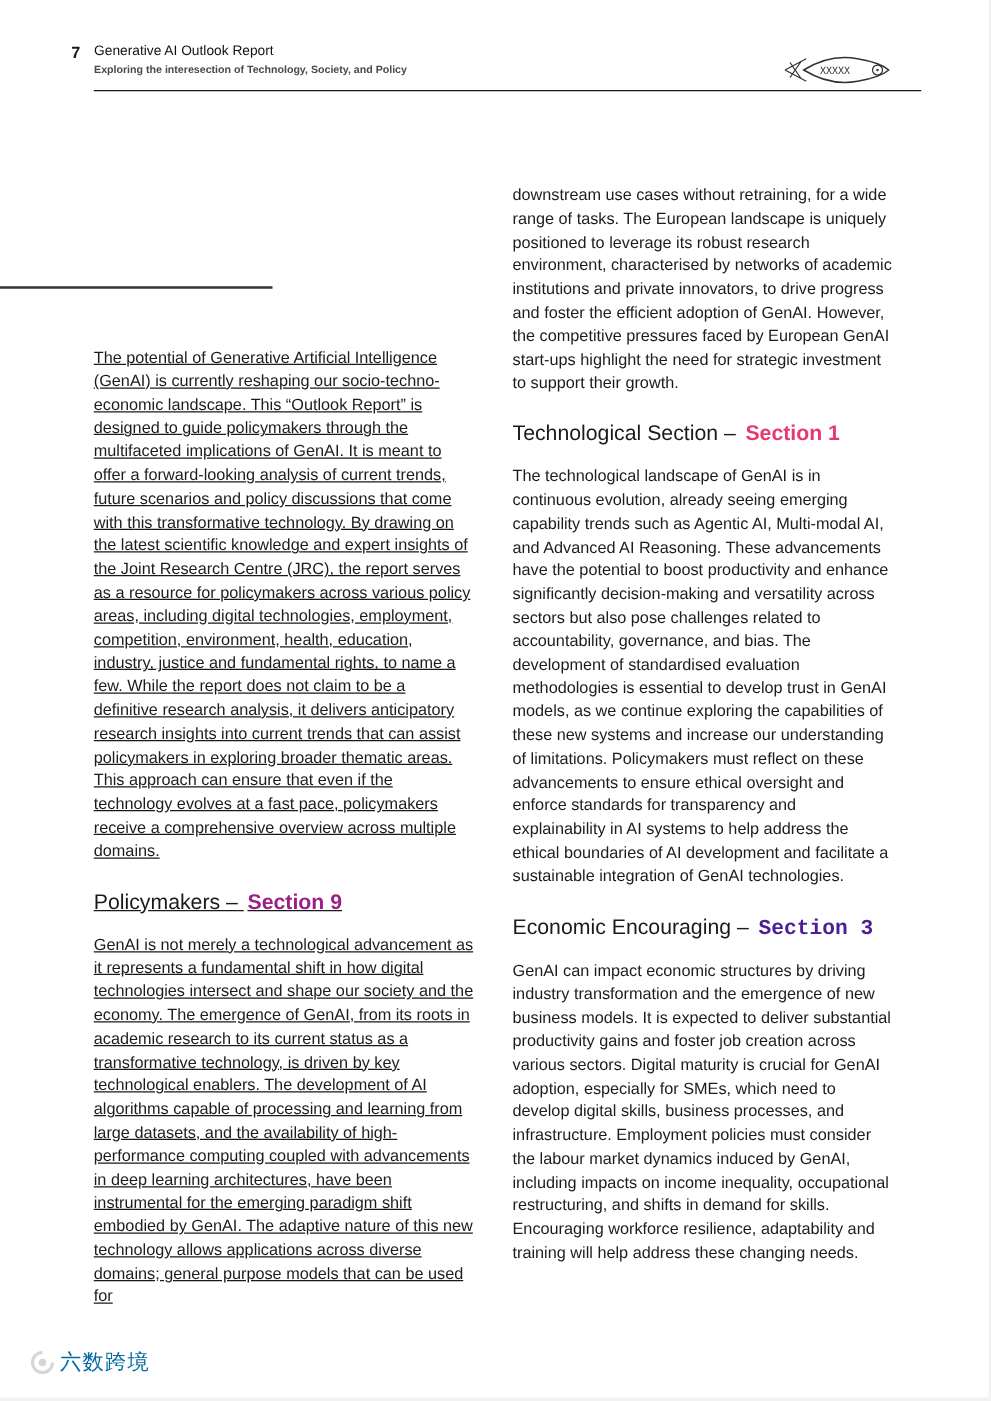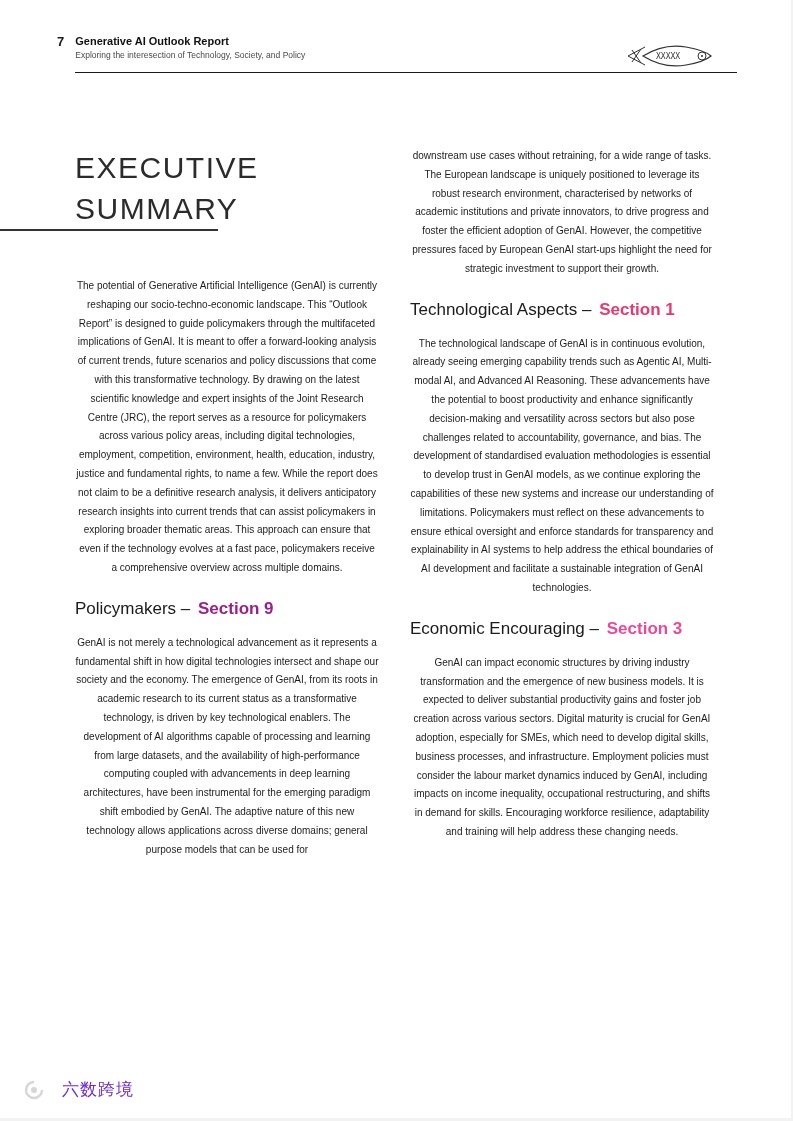--- a/index.html
+++ b/index.html
@@ -11,60 +11,59 @@
     width: 793px;
     height: 1121px;
     background: #ffffff;
     overflow: hidden;
     box-shadow: inset -2px -3px 0 rgba(0,0,0,0.05);
   }
 
   
   .header { position: absolute; top: 35px; left: 57px; display: flex; align-items: flex-start; }
   .page-num { font-size: 13px; font-weight: bold; margin-right: 11px; line-height: 14px; }
-  .header-title { font-size: 11px; font-weight: bold; line-height: 13px; color: #111; }
-  .header-subtitle { font-size: 8.5px; color: #4a4a4a; margin-top: 2px; }
+  .header-title { font-size: 11px; font-weight: normal; line-height: 13px; color: #111; }
+  .header-subtitle { font-size: 8.5px; color: #4a4a4a; margin-top: 2px; font-weight: bold; }
   .header-rule { position: absolute; top: 72px; left: 75px; width: 662px; height: 1px; background: #1a1a1a; }
   .logo-wrap { position: absolute; top: 40px; left: 626px; width: 88px; height: 32px; }
 
   
   .doc-title {
     position: absolute; top: 147px; left: 75px;
     font-size: 30px; font-weight: 500; letter-spacing: 1.5px;
     line-height: 41px; color: #2b2b2b;
   }
   .title-rule { position: absolute; top: 229px; left: 0; width: 218px; height: 2px; background: #333333; }
 
   
   .col { position: absolute; width: 304px; }
-  .col-left  { left: 75px;  top: 277px; }
+  .col-left  { left: 75px;  top: 277px; text-decoration: underline; }
   .col-right { left: 410px; top: 147px; }
 
   p.body-text {
-    font-size: 10px; line-height: 18.8px; color: #1c1c1c;
+    font-size: 13px; line-height: 18.8px; color: #1c1c1c;
     margin-bottom: 0;
-    text-align: center;
   }
   .section-heading {
     font-size: 17px; font-weight: 400; color: #1a1a1a;
     margin-top: 21px; margin-bottom: 15px; white-space: nowrap;
   }
   .section-heading .label { font-weight: bold; margin-left: 3px; }
   .accent-s1 { color: #9c1f87; }
   .accent-s2 { color: #e8386d; }
-  .accent-s3 { color: #ec4899; }
+  .accent-s3 { color: #4c1d95; font-family: Liberation Mono, monospace; }
 
   
   .fish-svg text { font-family: "DejaVu Sans Mono", monospace; }
 
   
   .watermark {
     position: absolute; left: 24px; top: 1078px;
-    display: flex; align-items: center; gap: 18px;
-    color: #6d28d9; font-size: 17px; letter-spacing: 1px;
+    display: flex; align-items: center; gap: 4px;
+    color: #0369a1; font-size: 17px; letter-spacing: 1px;
     font-family: "DejaVu Sans", sans-serif;
   }
 </style>
 </head>
 <body>
 
 <div class="page">
 
   <div class="header">
     <div class="page-num">7</div>
@@ -82,42 +81,38 @@
       <path d="M17 16 Q38 3 60 7 Q78 10 85 16 Q78 22 60 25 Q38 29 17 16 Z" fill="none" stroke="#333" stroke-width="1.2"></path>
 
       <circle cx="76" cy="16" r="4" fill="none" stroke="#333" stroke-width="1"></circle>
       <circle cx="76" cy="16" r="1" fill="#333"></circle>
       <text x="30" y="19" font-size="8" fill="#333">XXXXX</text>
     </svg>
   </div>
 
   <div class="header-rule"></div>
 
-  <h1 class="doc-title">
-    <span style="display:block">EXECUTIVE</span>
-    <span style="display:block">SUMMARY</span>
-  </h1>
   <div class="title-rule"></div>
 
   <div class="col col-left">
     <p class="body-text">The potential of Generative Artificial Intelligence (GenAI) is currently reshaping our socio-techno-economic landscape. This “Outlook Report” is designed to guide policymakers through the multifaceted implications of GenAI. It is meant to offer a forward-looking analysis of current trends, future scenarios and policy discussions that come with this transformative technology. By drawing on the latest scientific knowledge and expert insights of the Joint Research Centre (JRC), the report serves as a resource for policymakers across various policy areas, including digital technologies, employment, competition, environment, health, education, industry, justice and fundamental rights, to name a few. While the report does not claim to be a definitive research analysis, it delivers anticipatory research insights into current trends that can assist policymakers in exploring broader thematic areas. This approach can ensure that even if the technology evolves at a fast pace, policymakers receive a comprehensive overview across multiple domains.</p>
 
     <h2 class="section-heading">
       <span>Policymakers –</span>
       <span class="label accent-s1">Section 9</span>
     </h2>
 
     <p class="body-text">GenAI is not merely a technological advancement as it represents a fundamental shift in how digital technologies intersect and shape our society and the economy. The emergence of GenAI, from its roots in academic research to its current status as a transformative technology, is driven by key technological enablers. The development of AI algorithms capable of processing and learning from large datasets, and the availability of high-performance computing coupled with advancements in deep learning architectures, have been instrumental for the emerging paradigm shift embodied by GenAI. The adaptive nature of this new technology allows applications across diverse domains; general purpose models that can be used for</p>
   </div>
 
   <div class="col col-right">
     <p class="body-text">downstream use cases without retraining, for a wide range of tasks. The European landscape is uniquely positioned to leverage its robust research environment, characterised by networks of academic institutions and private innovators, to drive progress and foster the efficient adoption of GenAI. However, the competitive pressures faced by European GenAI start-ups highlight the need for strategic investment to support their growth.</p>
 
     <h2 class="section-heading">
-      <span>Technological Aspects –</span>
+      <span>Technological Section –</span>
       <span class="label accent-s2">Section 1</span>
     </h2>
 
     <p class="body-text">The technological landscape of GenAI is in continuous evolution, already seeing emerging capability trends such as Agentic AI, Multi-modal AI, and Advanced AI Reasoning. These advancements have the potential to boost productivity and enhance significantly decision-making and versatility across sectors but also pose challenges related to accountability, governance, and bias. The development of standardised evaluation methodologies is essential to develop trust in GenAI models, as we continue exploring the capabilities of these new systems and increase our understanding of limitations. Policymakers must reflect on these advancements to ensure ethical oversight and enforce standards for transparency and explainability in AI systems to help address the ethical boundaries of AI development and facilitate a sustainable integration of GenAI technologies.</p>
 
     <h2 class="section-heading">
       <span>Economic Encouraging –</span>
       <span class="label accent-s3">Section 3</span>
     </h2>
 

